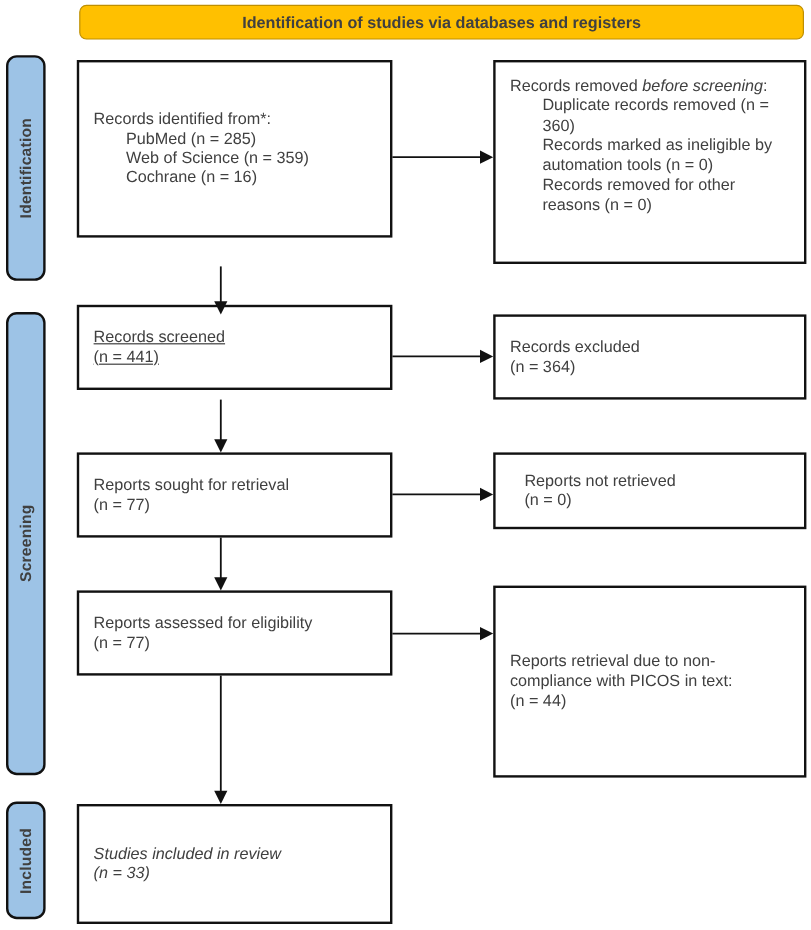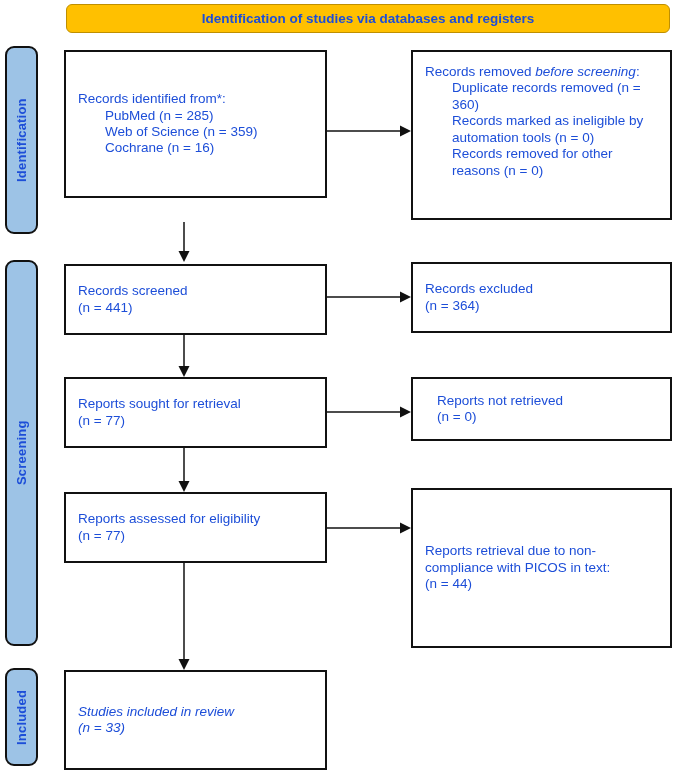--- a/index.html
+++ b/index.html
@@ -2,21 +2,21 @@
 <html><head>
 <meta charset="utf-8">
 <style>
   html, body { margin: 0; padding: 0; background: #ffffff; }
   .canvas {
     position: relative;
     width: 676px;
     height: 775px;
     background: #ffffff;
     font-family: "Liberation Sans", sans-serif;
-    color: #1d4ed8;
+    color: #404040;
     overflow: hidden;
   }
   .banner {
     position: absolute;
     left: 66px; top: 4px;
     width: 604px; height: 29px;
     background: #FFC000;
     border: 1px solid #BF8F00;
     border-radius: 6px;
     display: flex; align-items: center; justify-content: center;
@@ -52,21 +52,21 @@
     display: flex;
     flex-direction: column;
     justify-content: center;
     padding: 6px 10px 6px 12px;
   }
   .flow-box.top-align { justify-content: flex-start; padding-top: 12px; }
   .col-left  { left: 64px;  width: 263px; }
   .col-right { left: 411px; width: 261px; }
   #box-identified      { top: 50px;  height: 148px; }
   #box-removed         { top: 50px;  height: 170px; }
-  #box-screened        { top: 264px; height: 71px; }
+  #box-screened        { top: 254px; height: 71px; text-decoration: underline; }
   #box-excluded        { top: 262px; height: 71px; }
   #box-sought          { top: 377px; height: 71px; }
   #box-not-retrieved   { top: 377px; height: 64px; padding-left: 24px; }
   #box-assessed        { top: 492px; height: 71px; }
   #box-excluded-picos  { top: 488px; height: 160px; }
   #box-included-review { top: 670px; height: 100px; font-style: italic; }
   .indent { margin-left: 27px; }
   .arrows {
     position: absolute;
     left: 0; top: 0;

